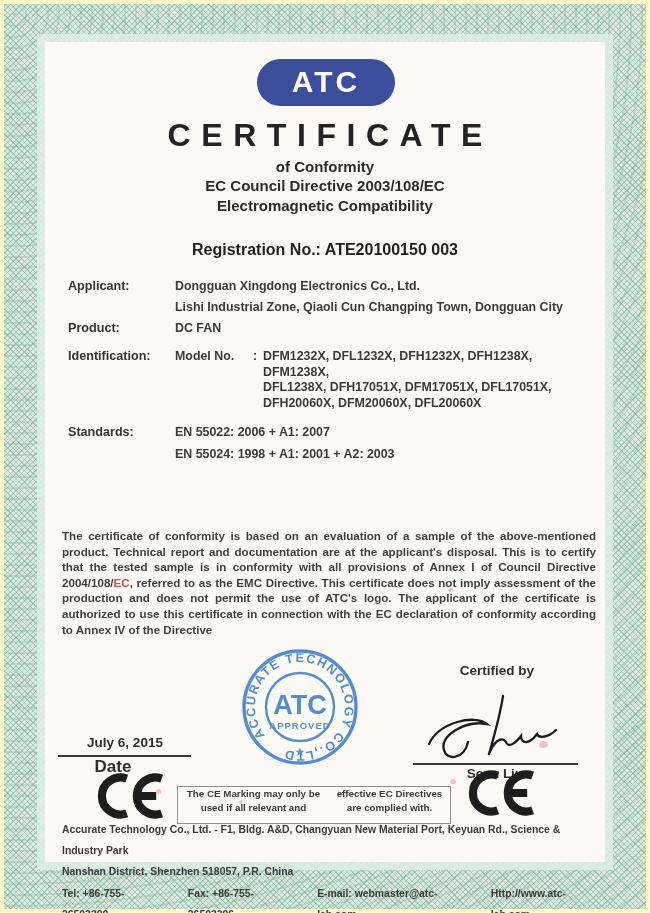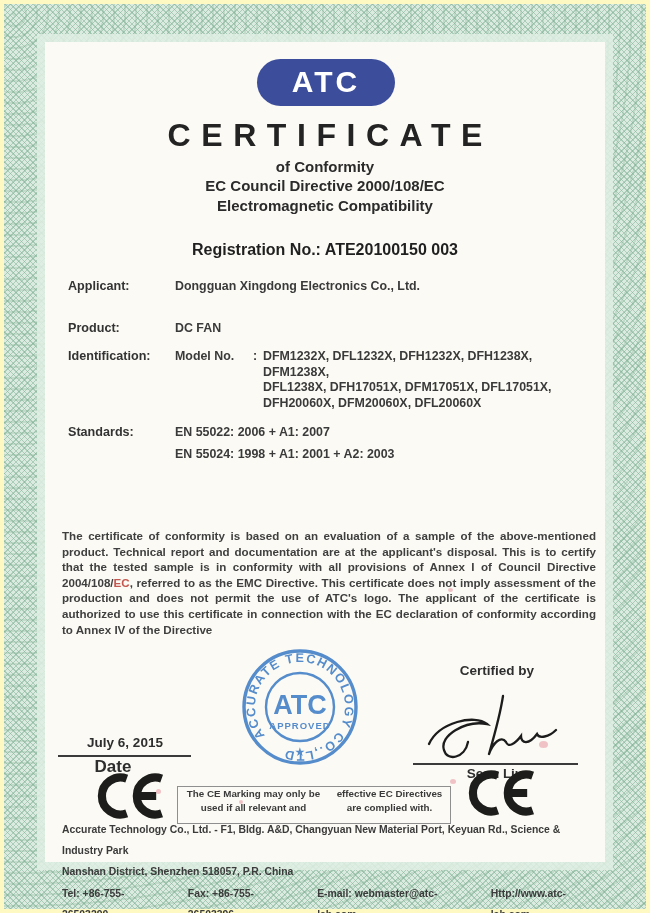--- a/index.html
+++ b/index.html
@@ -44,30 +44,31 @@
 <div class="page">
   <div class="guilloche"></div>
   <div class="paper"></div>
 
   <div class="content">
 
     <div class="abs logo">ATC</div>
 
     <div class="abs title-main ctr">CERTIFICATE</div>
     <div class="abs title-sub ctr" style="top:158px;">of Conformity</div>
-    <div class="abs title-sub ctr" style="top:177px;">EC Council Directive 2000/108/EC</div>
+    <div class="abs title-sub ctr" style="top:177px;">EC Council Directive 2003/108/EC</div>
     <div class="abs title-sub ctr" style="top:197px;">Electromagnetic Compatibility</div>
 
     <div class="abs reg ctr">
       <span>Registration No.:</span>
       <span>ATE20100150 003</span>
     </div>
 
     <div class="abs lbl" style="left:68px;top:279px;">Applicant:</div>
     <div class="abs val" style="left:175px;top:279px;">Dongguan Xingdong Electronics Co., Ltd.</div>
+    <div class="abs val" style="left:175px;top:300px;">Lishi Industrial Zone, Qiaoli Cun Changping Town, Dongguan City</div>
 
     <div class="abs lbl" style="left:68px;top:321px;">Product:</div>
     <div class="abs val" style="left:175px;top:321px;">DC FAN</div>
 
     <div class="abs lbl" style="left:68px;top:349px;">Identification:</div>
     <div class="abs val" style="left:175px;top:349px;">Model No.</div>
     <div class="abs val" style="left:253px;top:349px;">:</div>
     <div class="abs val models" style="left:263px;top:349px;width:335px;">
       <div>DFM1232X, DFL1232X, DFH1232X, DFH1238X, DFM1238X,</div>
       <div>DFL1238X, DFH17051X, DFM17051X, DFL17051X,</div>

